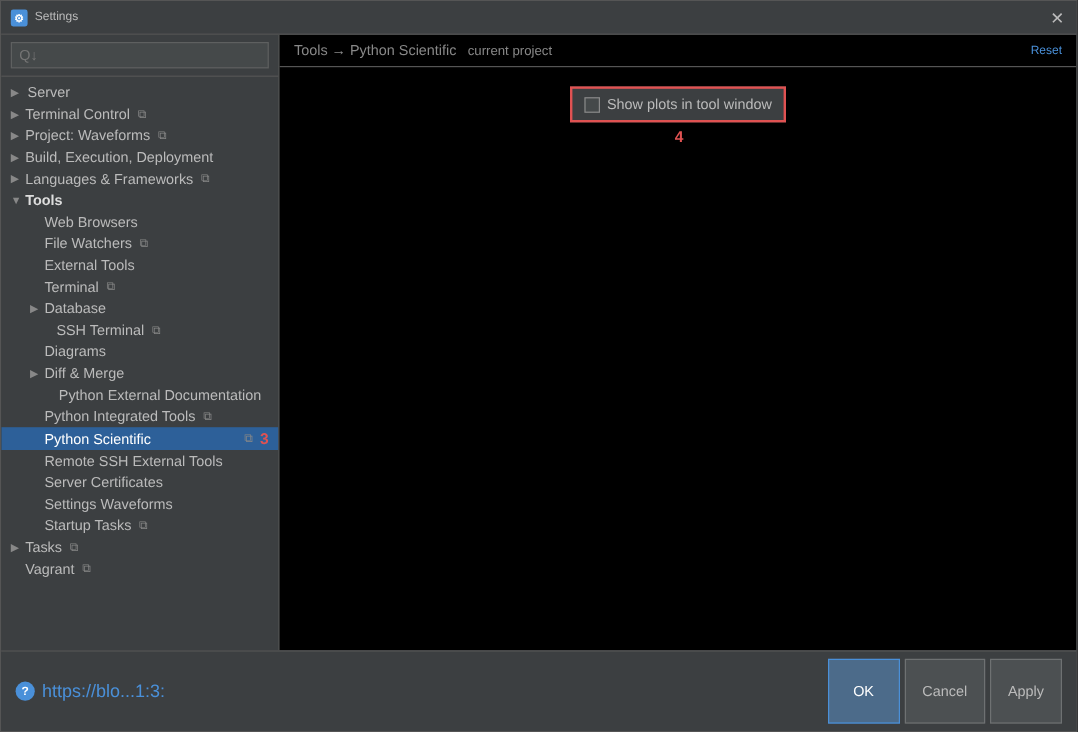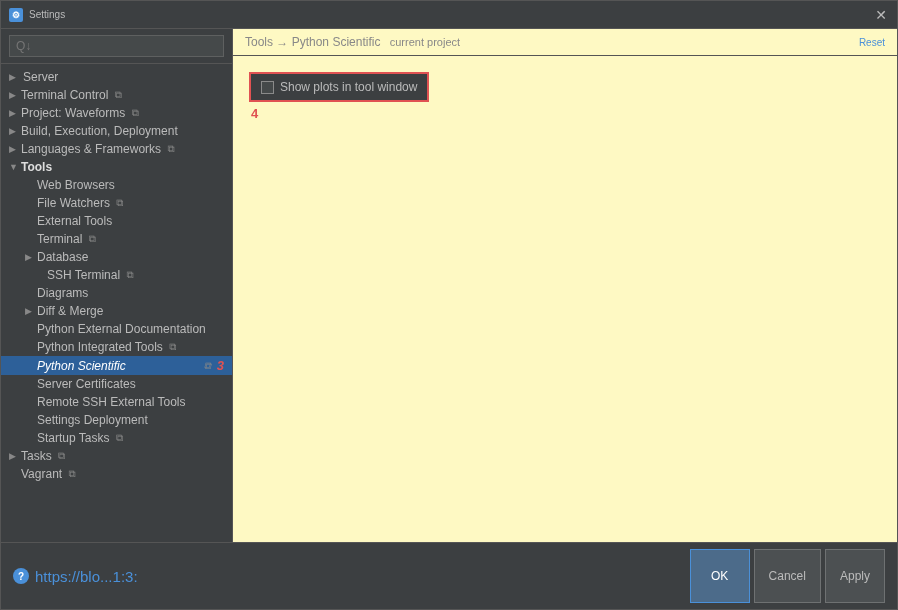--- a/index.html
+++ b/index.html
@@ -130,21 +130,21 @@
       justify-content: center;
     }
     .copy-icon {
       color: #888;
       font-size: 10px;
     }
     .main-panel {
       flex: 1;
       display: flex;
       flex-direction: column;
-      background: #fef9c3;
+      background: #000000;
     }
     .main-header {
       display: flex;
       align-items: center;
       justify-content: space-between;
       padding: 6px 12px;
       border-bottom: 1px solid #555;
       flex-shrink: 0;
     }
     .breadcrumb {
@@ -153,20 +153,21 @@
     }
     .reset-link {
       color: #4a90d9;
       cursor: pointer;
       font-size: 10px;
     }
     .main-content {
       flex: 1;
       padding: 16px;
       overflow-y: auto;
+      text-align: center;
     }
     .show-plots-box {
       display: inline-flex;
       align-items: center;
       gap: 6px;
       border: 2px solid #e05252;
       padding: 6px 10px;
       background: #3c3f41;
       cursor: pointer;
     }
@@ -223,21 +224,20 @@
       color: #e05252;
       font-size: 13px;
       font-weight: bold;
       margin-left: 2px;
     }
     .selected-row {
       display: flex;
       align-items: center;
       width: 100%;
       justify-content: space-between;
-      font-style: italic;
     }
     .help-icon {
       width: 16px;
       height: 16px;
       border-radius: 50%;
       background: #4a90d9;
       color: #fff;
       display: flex;
       align-items: center;
       justify-content: center;
@@ -322,21 +322,21 @@
           <span class="icon-placeholder copy-icon">⧉</span>
         </div>
         <div class="tree-item" style="padding-left:24px">
           <span class="arrow"> </span>
             <span>Diagrams</span>
         </div>
         <div class="tree-item" style="padding-left:24px">
           <span class="arrow">▶</span>
             <span>Diff &amp; Merge</span>
         </div>
-        <div class="tree-item" style="padding-left:24px">
+        <div class="tree-item" style="padding-left:36px">
           <span class="arrow"> </span>
             <span>Python External Documentation</span>
         </div>
         <div class="tree-item" style="padding-left:24px">
           <span class="arrow"> </span>
             <span>Python Integrated Tools</span>
           <span class="icon-placeholder copy-icon">⧉</span>
         </div>
         <div class="tree-item selected" style="padding-left:24px">
           <div class="selected-row">
@@ -345,29 +345,29 @@
               <span>Python Scientific</span>
             </div>
             <div style="display:flex;align-items:center;gap:4px">
               <span class="copy-icon">⧉</span>
               <span class="annotation-label-3">3</span>
             </div>
           </div>
         </div>
         <div class="tree-item" style="padding-left:24px">
           <span class="arrow"> </span>
+            <span>Remote SSH External Tools</span>
+        </div>
+        <div class="tree-item" style="padding-left:24px">
+          <span class="arrow"> </span>
             <span>Server Certificates</span>
         </div>
         <div class="tree-item" style="padding-left:24px">
           <span class="arrow"> </span>
-            <span>Remote SSH External Tools</span>
-        </div>
-        <div class="tree-item" style="padding-left:24px">
-          <span class="arrow"> </span>
-            <span>Settings Deployment</span>
+            <span>Settings Waveforms</span>
         </div>
         <div class="tree-item" style="padding-left:24px">
           <span class="arrow"> </span>
             <span>Startup Tasks</span>
           <span class="icon-placeholder copy-icon">⧉</span>
         </div>
         <div class="tree-item">
           <span class="arrow">▶</span>
             <span>Tasks</span>
           <span class="icon-placeholder copy-icon">⧉</span>

